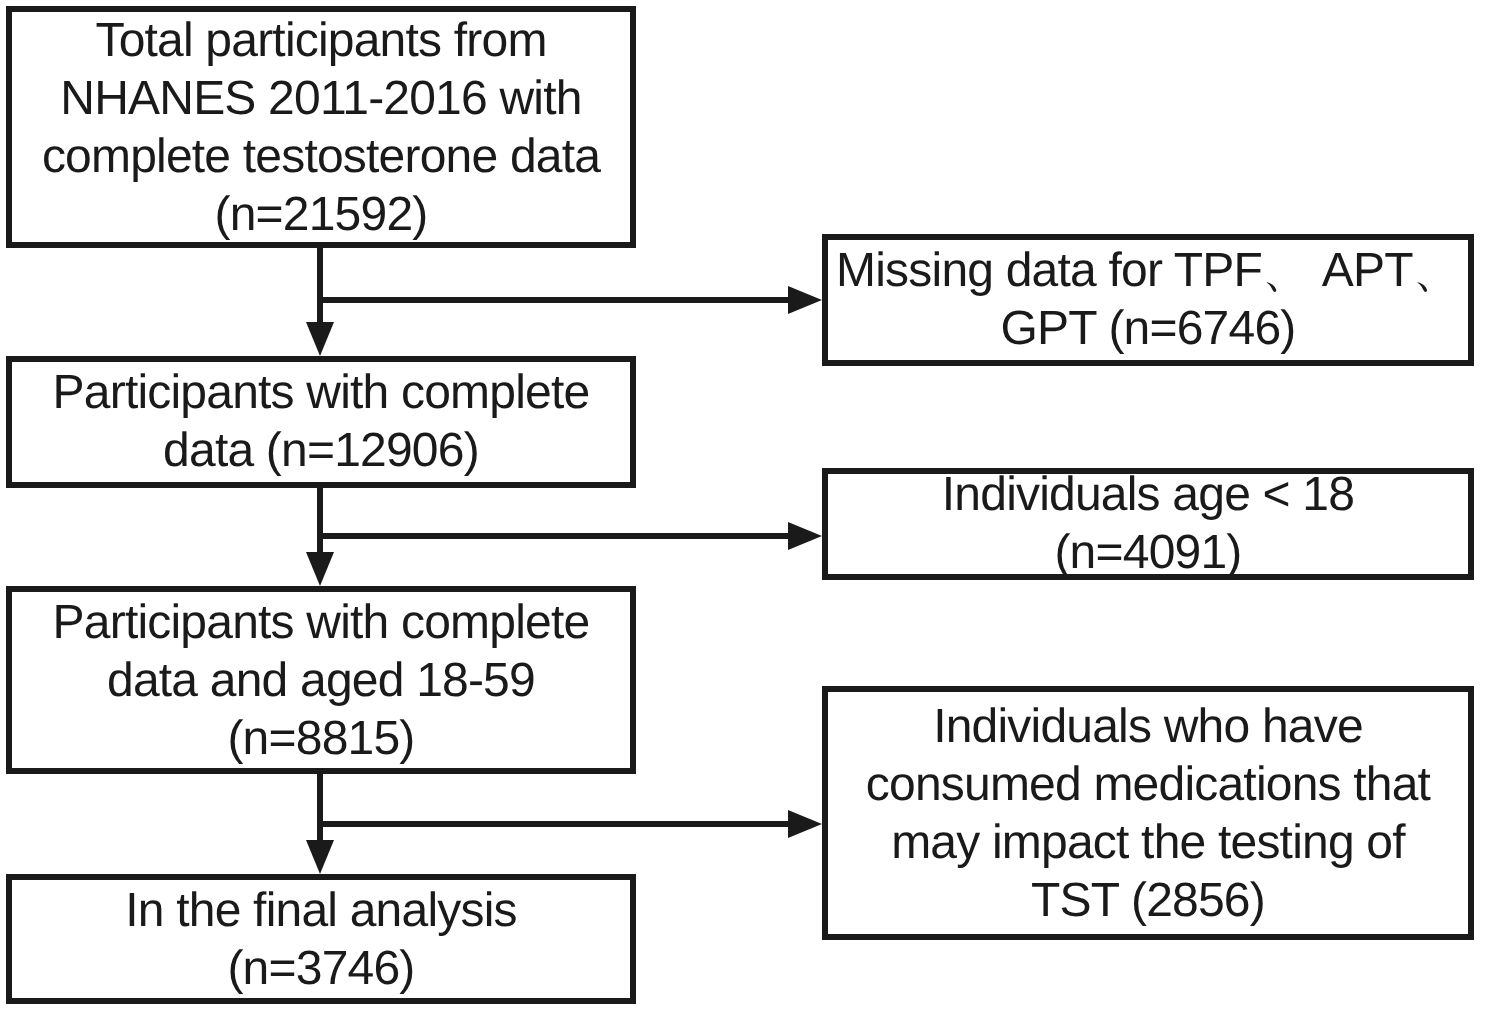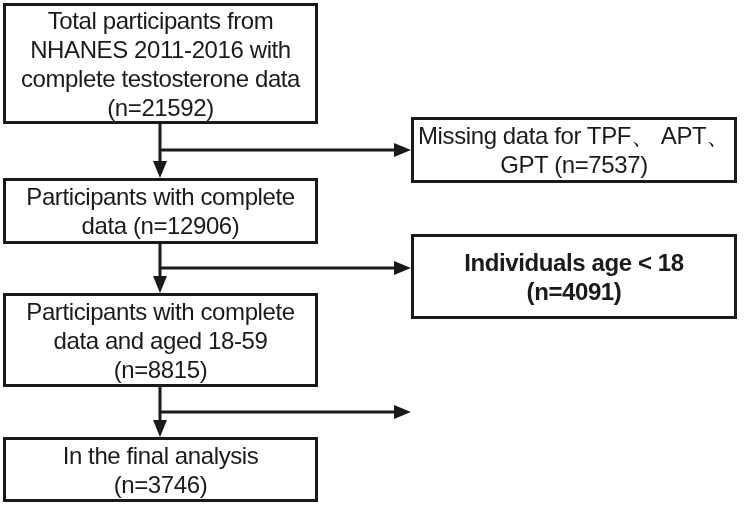--- a/index.html
+++ b/index.html
@@ -27,21 +27,21 @@
     white-space: pre-line;
     padding: 0 2px;
   }
   
   .b1 { left: 3px;   top: 3px;   width: 315px; height: 121px; }
   .b2 { left: 3px;   top: 178px; width: 315px; height: 66px;  }
   .b3 { left: 3px;   top: 293px; width: 315px; height: 94px;  }
   .b4 { left: 3px;   top: 437px; width: 315px; height: 65px;  }
   
   .r1 { left: 411px; top: 117px; width: 326px; height: 66px;  }
-  .r2 { left: 411px; top: 234px; width: 326px; height: 85px; font-weight: bold;  }
+  .r2 { left: 411px; top: 234px; width: 326px; height: 56px;  }
   .r3 { left: 411px; top: 343px; width: 326px; height: 127px; }
 
   .connectors {
     position: absolute;
     left: 0; top: 0;
     width: 750px; height: 507px;
     pointer-events: none;
   }
   .connectors path { stroke: #1a1a1a; stroke-width: 3; fill: none; }
   .connectors polygon { fill: #1a1a1a; stroke: none; }
@@ -80,38 +80,44 @@
 
   <div class="box b1">
     <span>Total participants from
 NHANES 2011-2016 with
 complete testosterone data
 (n=21592)</span>
   </div>
 
   <div class="box r1">
     <span>Missing data for TPF、 APT、
-GPT (n=7537)</span>
+GPT (n=6746)</span>
   </div>
 
   <div class="box b2">
     <span>Participants with complete
 data (n=12906)</span>
   </div>
 
   <div class="box r2">
     <span>Individuals age &lt; 18
 (n=4091)</span>
   </div>
 
   <div class="box b3">
     <span>Participants with complete
 data and aged 18-59
 (n=8815)</span>
   </div>
 
+  <div class="box r3">
+    <span>Individuals who have
+consumed medications that
+may impact the testing of
+TST (2856)</span>
+  </div>
 
   <div class="box b4">
     <span>In the final analysis
 (n=3746)</span>
   </div>
 
 </div>
 
 </body></html>

